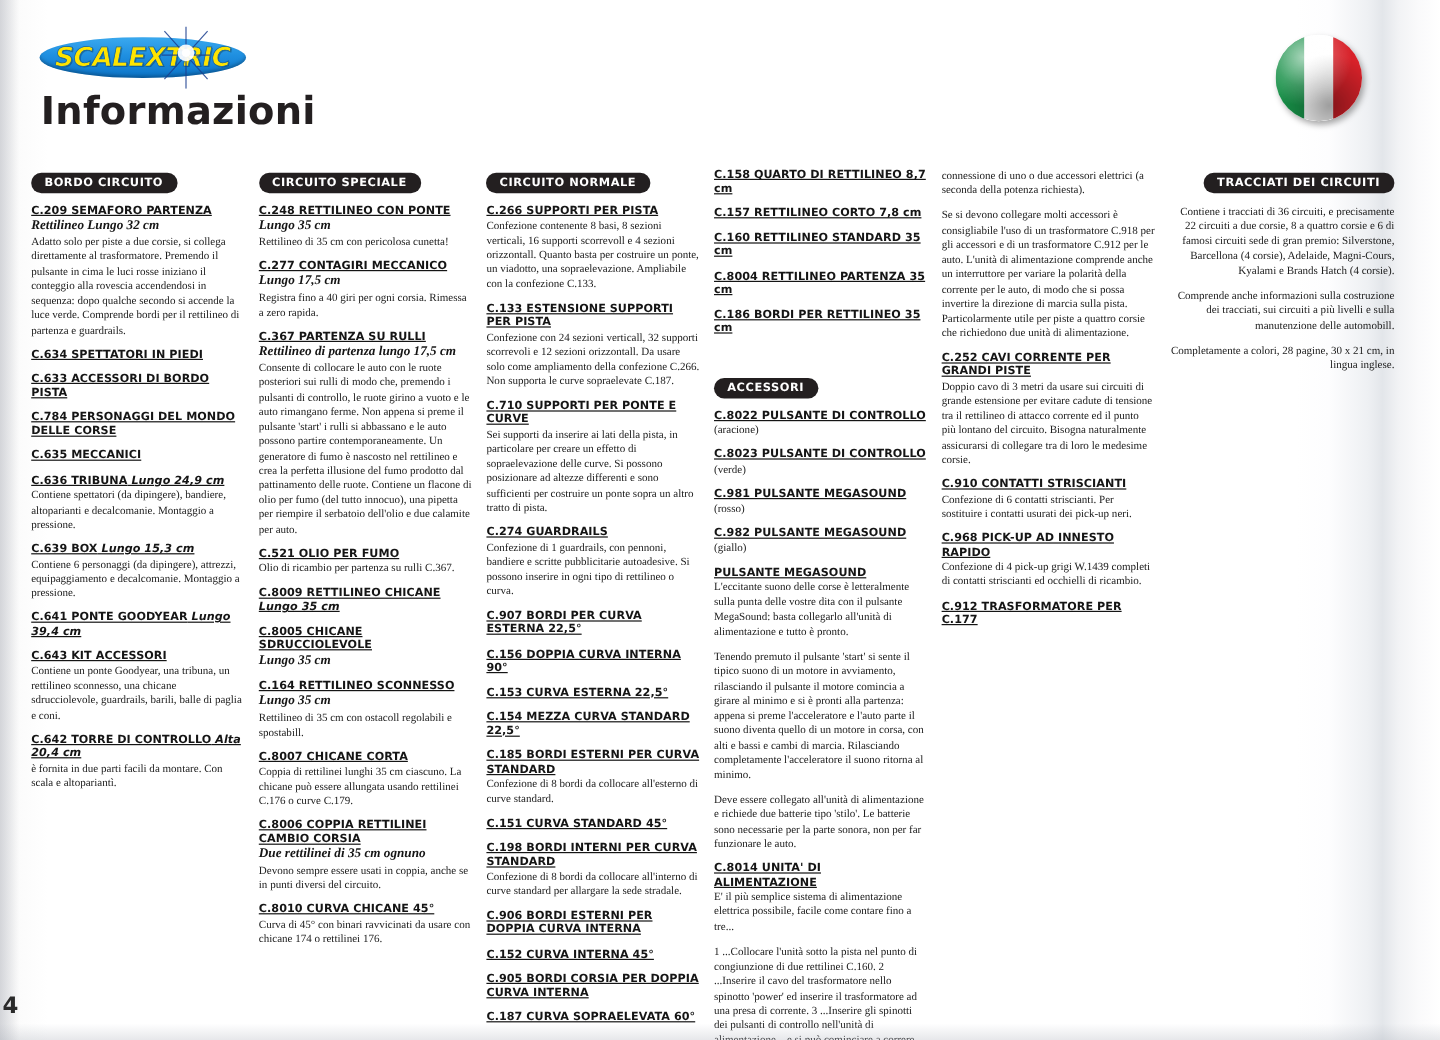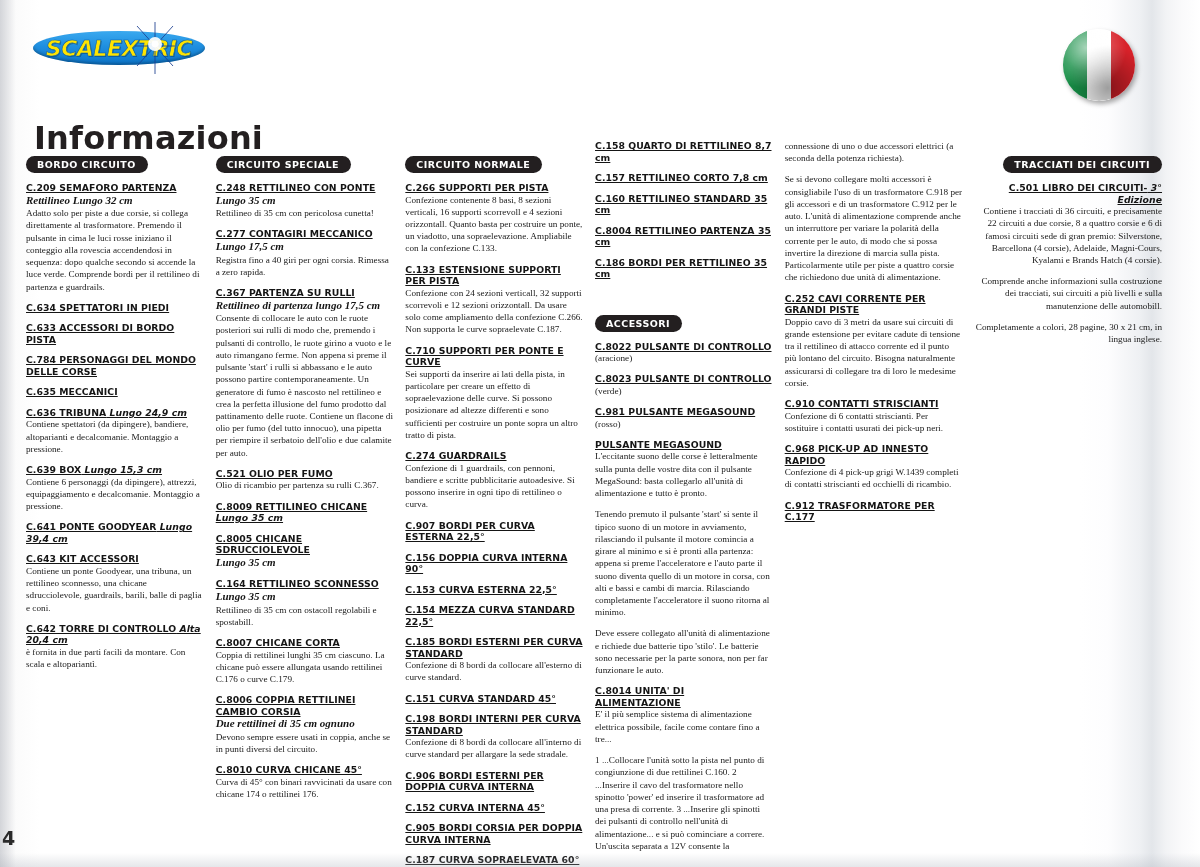--- a/index.html
+++ b/index.html
@@ -62,21 +62,20 @@
   .logo-star {
     position:absolute; left:102px; top:-9px; width:40px; height:52px;
     pointer-events:none;
   }
 
   .page-title {
     position:absolute; left:34px; top:73px;
     font-size:32px; font-weight:bold;
     color:#231f20; letter-spacing:.2px;
     font-family:"DejaVu Sans", sans-serif;
-    margin-top:46px;
   }
 
   .flag {
     position:absolute; left:1063px; top:29px;
     width:72px; height:72px; border-radius:50%;
     overflow:hidden;
     box-shadow:2px 3px 5px rgba(0,0,0,.35);
   }
   .flag-stripes { position:absolute; inset:0; display:flex; }
   .flag-stripes div { flex:1 1 0; }
@@ -97,21 +96,21 @@
   }
   .col { width:190px; padding-right:12px; }
   .col:last-child { width:200px;text-align:right; }
 
   .cat-pill {
     display:inline-block;
     background:#231f20; color:#ffffff;
     font-size:9.5px; font-weight:bold; letter-spacing:.45px;
     padding:3px 12px 3px 11px;
     border-radius:9px;
-    margin:16px 0 9px 0;
+    margin:4px 0 9px 0;
     font-family:"DejaVu Sans", sans-serif;
     white-space:nowrap;
   }
   .cat-pill.spaced { margin-top:26px; }
 
   .entry { margin-bottom:9px; }
   .entry h4 {
     margin:0; padding:0;
     font-size:9.3px; font-weight:bold;
     line-height:1.24;
@@ -287,20 +286,23 @@
         </div><div class="cat-pill spaced">ACCESSORI</div><div class="entry">
           <h4>C.8022 PULSANTE DI CONTROLLO</h4>
           <p>(aracione)</p>
         </div><div class="entry">
           <h4>C.8023 PULSANTE DI CONTROLLO</h4>
           <p>(verde)</p>
         </div><div class="entry">
           <h4>C.981 PULSANTE MEGASOUND</h4>
           <p>(rosso)</p>
         </div><div class="entry">
+          <h4>C.982 PULSANTE MEGASOUND</h4>
+          <p>(giallo)</p>
+        </div><div class="entry">
           <h4>PULSANTE MEGASOUND</h4>
           <p>L'eccitante suono delle corse è letteralmente sulla punta delle vostre dita con il pulsante MegaSound: basta collegarlo all'unità di alimentazione e tutto è pronto.</p>
           <p class="gap">Tenendo premuto il pulsante 'start' si sente il tipico suono di un motore in avviamento, rilasciando il pulsante il motore comincia a girare al minimo e si è pronti alla partenza: appena si preme l'acceleratore e l'auto parte il suono diventa quello di un motore in corsa, con alti e bassi e cambi di marcia. Rilasciando completamente l'acceleratore il suono ritorna al minimo.</p>
           <p class="gap">Deve essere collegato all'unità di alimentazione e richiede due batterie tipo 'stilo'. Le batterie sono necessarie per la parte sonora, non per far funzionare le auto.</p>
         </div><div class="entry">
           <h4>C.8014 UNITA' DI ALIMENTAZIONE</h4>
           <p>E' il più semplice sistema di alimentazione elettrica possibile, facile come contare fino a tre...</p>
           <p class="gap">1 ...Collocare l'unità sotto la pista nel punto di congiunzione di due rettilinei C.160. 2 ...Inserire il cavo del trasformatore nello spinotto 'power' ed inserire il trasformatore ad una presa di corrente. 3 ...Inserire gli spinotti dei pulsanti di controllo nell'unità di alimentazione... e si può cominciare a correre. Un'uscita separata a 12V consente la</p>
         </div></div>
       <div class="col">
@@ -318,21 +320,20 @@
         </div>
         <div class="entry">
           <h4>C.968 PICK-UP AD INNESTO RAPIDO</h4>
           <p>Confezione di 4 pick-up grigi W.1439 completi di contatti striscianti ed occhielli di ricambio.</p>
         </div>
         <div class="entry">
           <h4>C.912 TRASFORMATORE PER C.177</h4>
         </div>
       </div>
       <div class="col"><div class="cat-pill">TRACCIATI DEI CIRCUITI</div><div class="entry">
-          <h4>C.501 LIBRO DEI CIRCUITI-<em> 3° Edizione</em></h4>
           <p>Contiene i tracciati di 36 circuiti, e precisamente 22 circuiti a due corsie, 8 a quattro corsie e 6 di famosi circuiti sede di gran premio: Silverstone, Barcellona (4 corsie), Adelaide, Magni-Cours, Kyalami e Brands Hatch (4 corsie).</p>
           <p class="gap">Comprende anche informazioni sulla costruzione dei tracciati, sui circuiti a più livelli e sulla manutenzione delle automobill.</p>
           <p class="gap">Completamente a colori, 28 pagine, 30 x 21 cm, in lingua inglese.</p>
         </div></div>
     </div>
 
   <div class="page-number">4</div>
 </div>
 
 </body></html>

